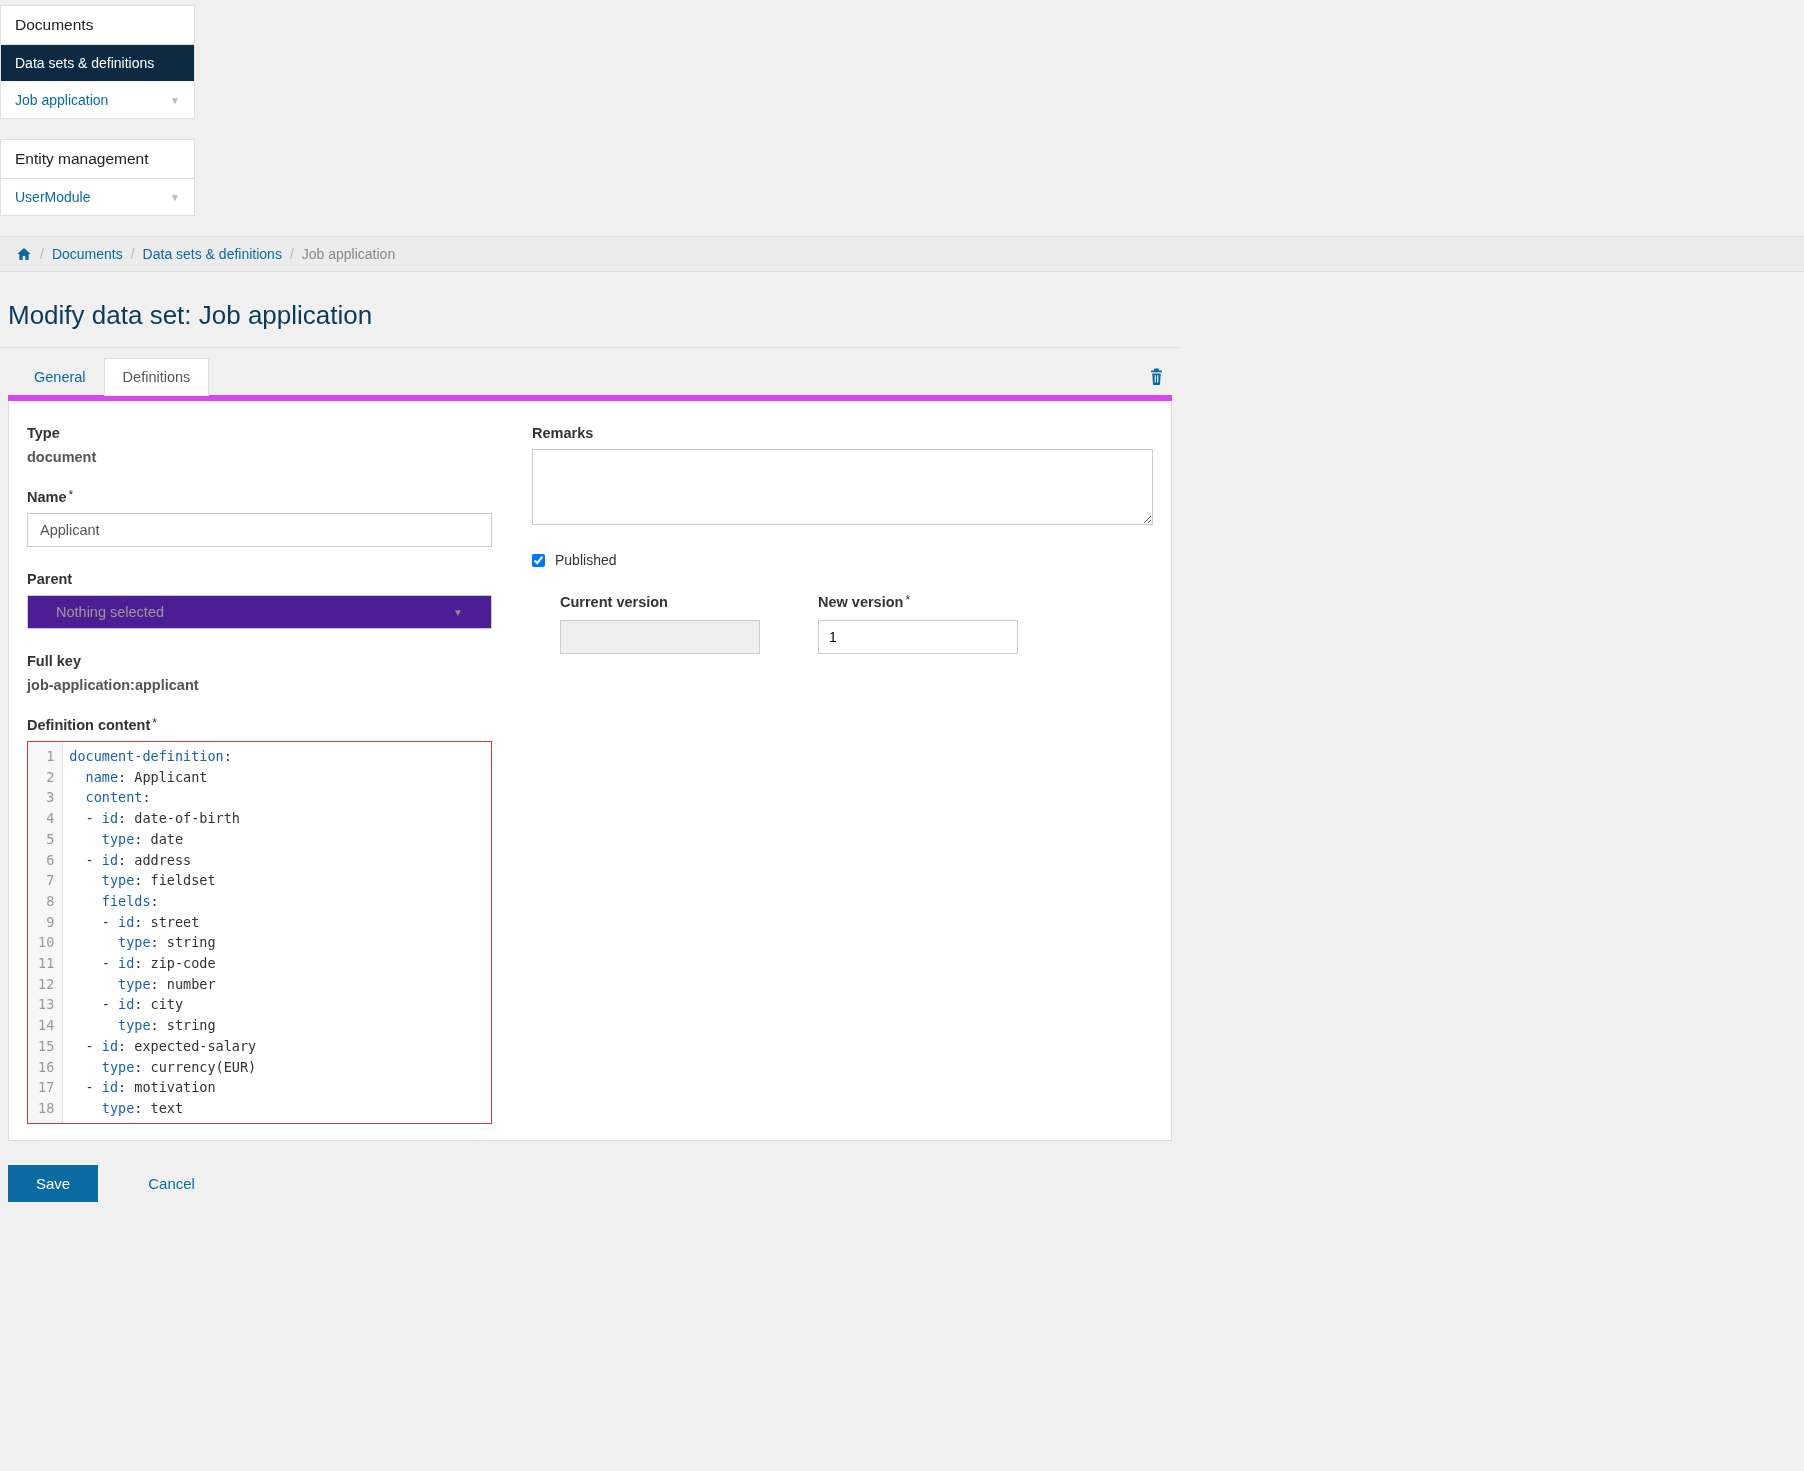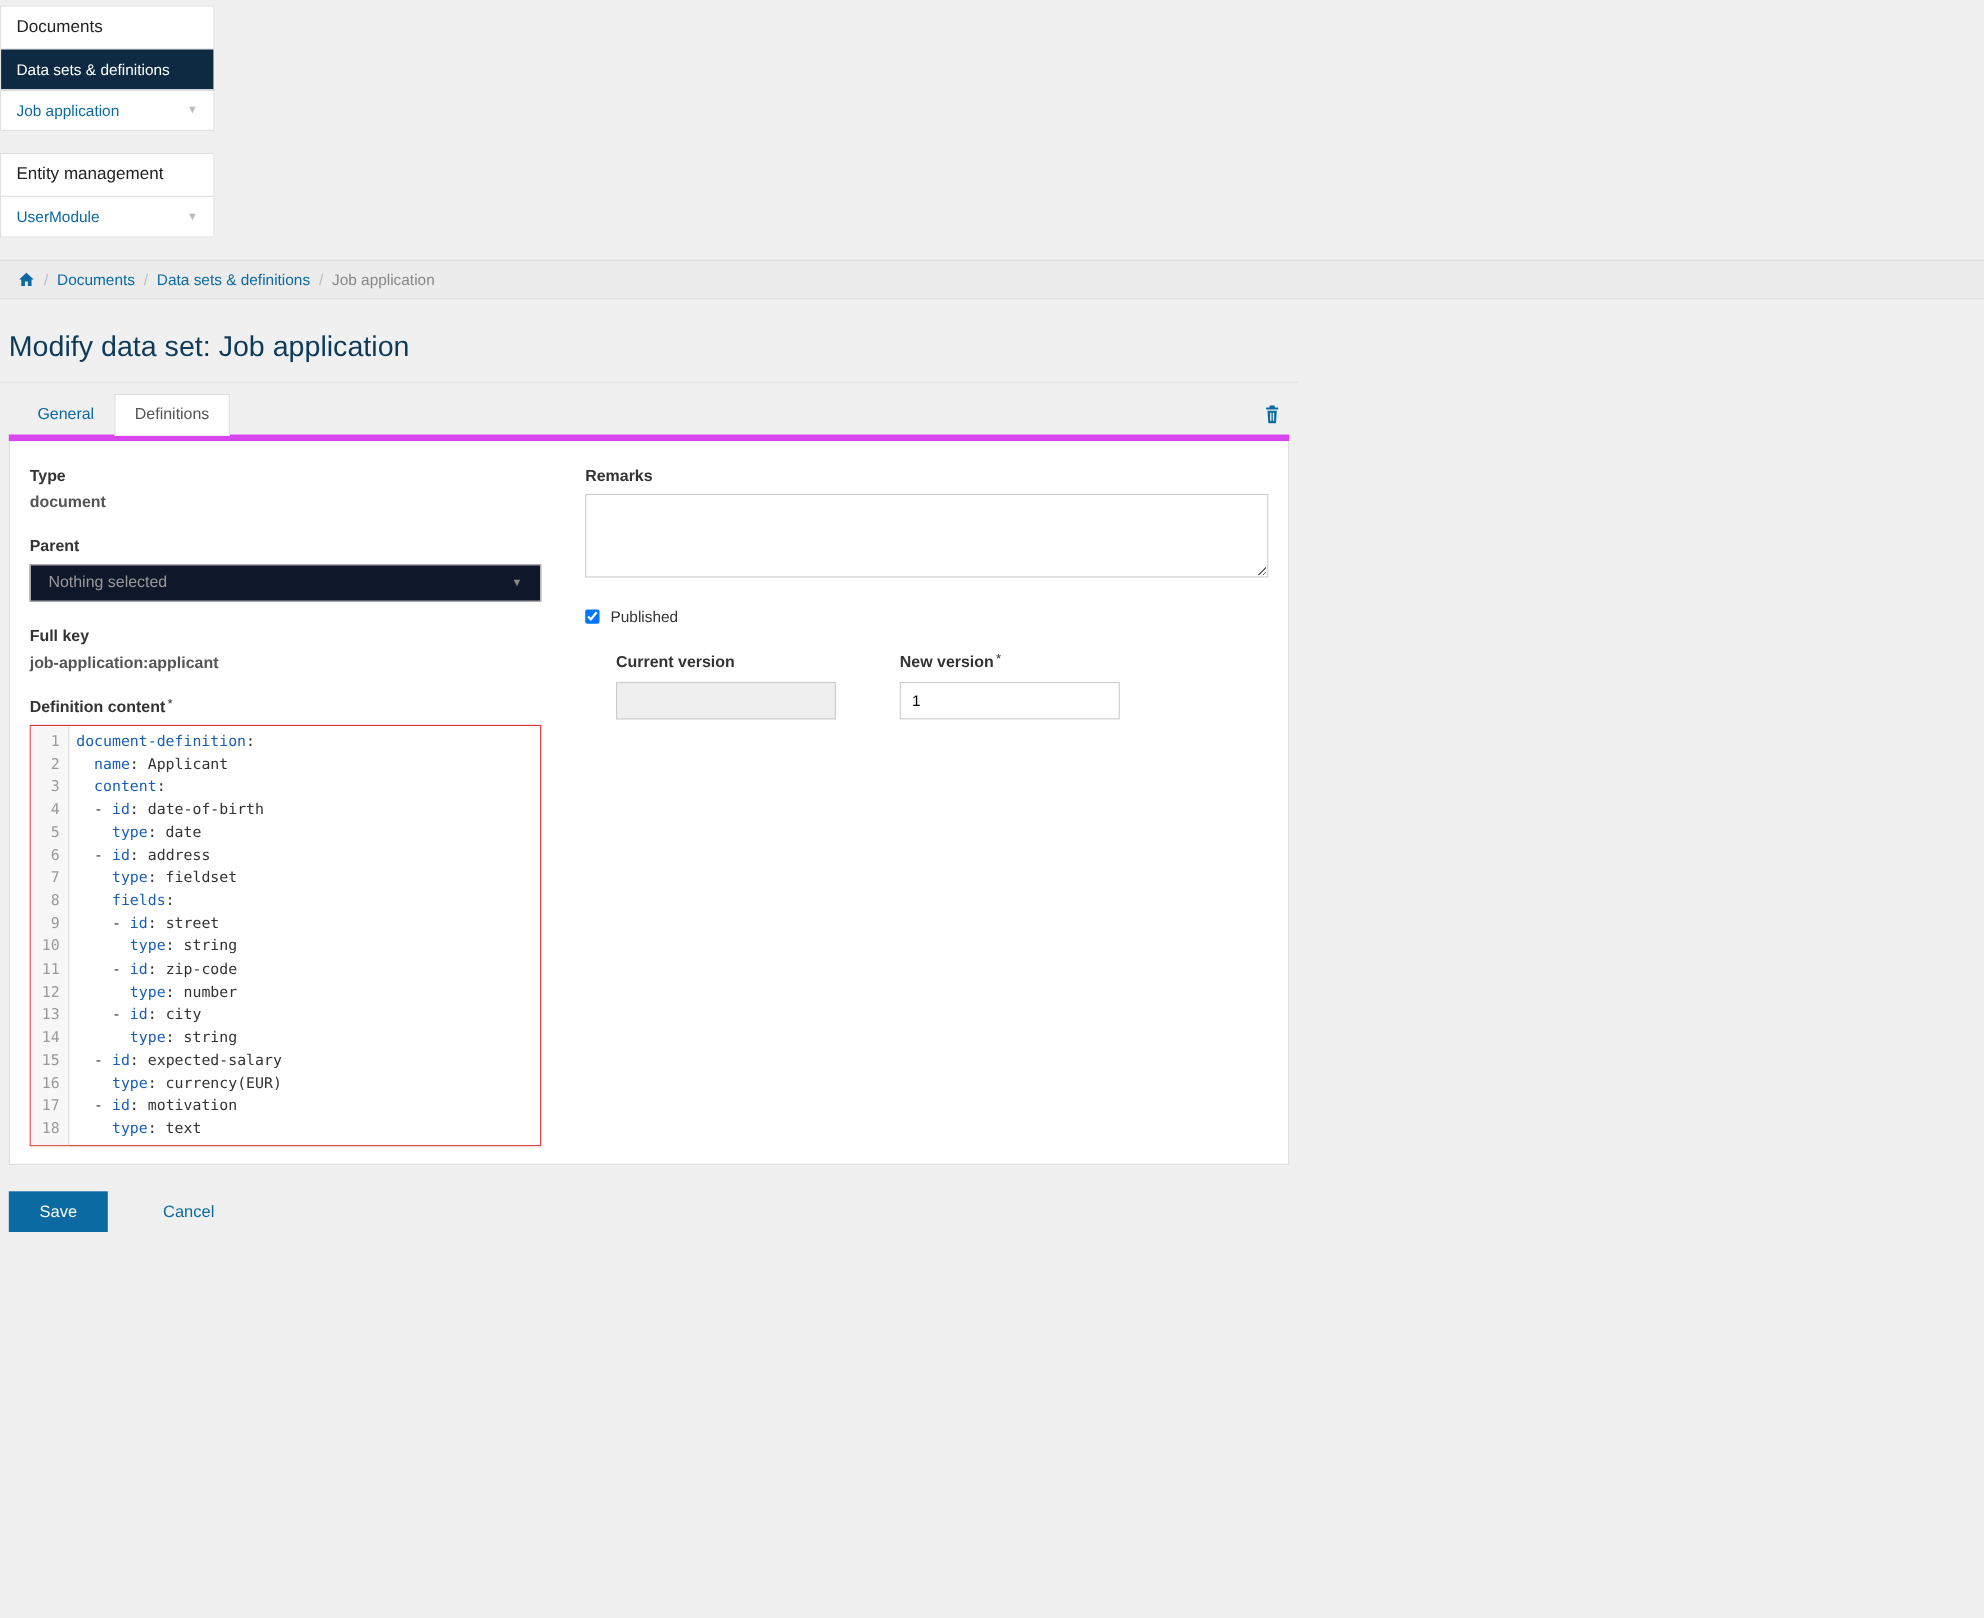--- a/index.html
+++ b/index.html
@@ -46,21 +46,21 @@
 .col-left { flex: 0 0 465px; }
 .col-right { flex: 1; }
 
 .field { margin-bottom: 24px; }
 .label { font-weight: 600; color: #333; margin-bottom: 8px; font-size: 14.5px; }
 .label .req { font-weight: 400; position: relative; top: -3px; font-size: 12px; margin-left: 2px; }
 .static-val { color: #555; font-size: 14.5px; font-weight: bold; }
 
 .text-input { width: 100%; border: 1px solid #ccc; padding: 8px 12px; font-size: 14.5px; color: #555; font-family: inherit; }
 
-.select-like { width: 100%; border: 1px solid #ccc; padding: 8px 16px; font-size: 14.5px; color: #999; display: flex; justify-content: space-between; align-items: center; cursor: pointer; background: #0f172a; text-align: center; }
+.select-like { width: 100%; border: 1px solid #ccc; padding: 8px 28px; font-size: 14.5px; color: #999; display: flex; justify-content: space-between; align-items: center; cursor: pointer; background: #4c1d95; text-align: center; }
 .select-like .caret-down { font-size: 10px; color: #888; }
 
 .remarks-area { width: 100%; height: 76px; border: 1px solid #ccc; resize: both; font-family: inherit; font-size: 14px; padding: 6px 8px; }
 
 .checkbox-row { display: flex; align-items: center; gap: 10px; margin-bottom: 26px; }
 .checkbox-row input { width: 13px; height: 13px; }
 
 .version-row { display: flex; gap: 30px; }
 .version-col { flex: 0 0 200px; margin-left: 28px; }
 .version-input { width: 100%; border: 1px solid #ccc; padding: 8px 10px; font-size: 14px; }
@@ -140,20 +140,24 @@
 
         <div class="panel">
           <div class="columns">
 
             <div class="col-left">
               <div class="field">
                 <div class="label">Type</div>
                 <div class="static-val">document</div>
               </div>
 
+              <div class="field">
+                <div class="label"><span>Name</span><span class="req">*</span></div>
+                <input class="text-input" type="text" value="Applicant" style="">
+              </div>
 
               <div class="field">
                 <div class="label">Parent</div>
                 <div class="select-like">
                   <span>Nothing selected</span>
                   <span class="caret-down">▼</span>
                 </div>
               </div>
 
               <div class="field">

